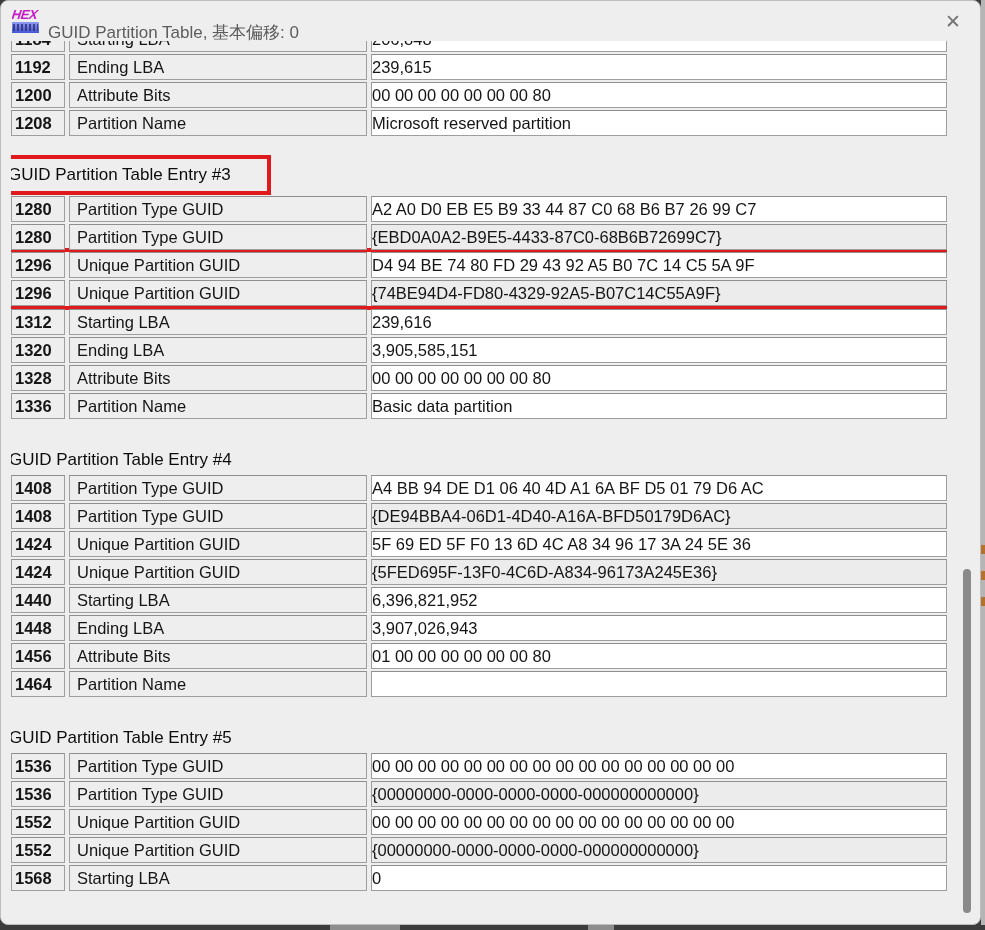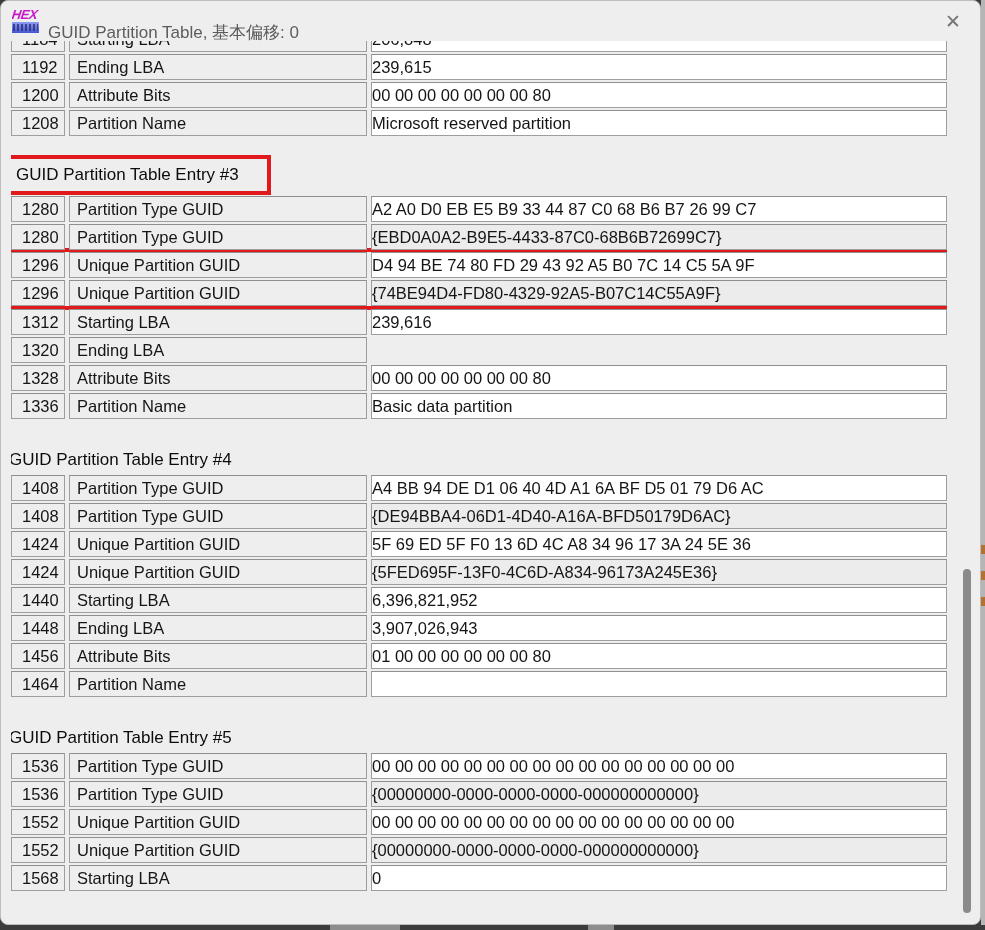--- a/index.html
+++ b/index.html
@@ -24,29 +24,29 @@
            background:repeating-linear-gradient(90deg,#2a2a66 0 2px,transparent 2px 4px);opacity:.75;}
   .title{position:absolute;left:47px;top:20px;font-size:17px;color:var(--title-color);white-space:nowrap;}
   .close-btn{position:absolute;right:12px;top:7px;width:30px;height:27px;text-align:center;
              font-size:19px;line-height:27px;color:#747474;cursor:pointer;border-radius:5px;}
   
   .content{position:absolute;left:10px;top:40px;width:936px;height:856px;overflow:hidden;
            font-size:16.5px;color:#151515;}
   .row{display:flex;height:26px;margin-bottom:2px;}
   .cell{box-sizing:border-box;border:1px solid #9e9e9e;border-top-color:#8f8f8f;
         display:flex;align-items:center;white-space:nowrap;overflow:hidden;}
-  .c-off{width:54px;flex:none;margin-right:4px;background:var(--win-bg);padding-left:10px;}
+  .c-off{width:54px;flex:none;margin-right:4px;background:var(--win-bg);padding-left:3px;font-weight:bold;}
   .c-name{width:298px;flex:none;margin-right:4px;background:var(--win-bg);padding-left:7px;}
   .c-val{flex:1;background:#ffffff;}
   .row.alt .c-val{background:var(--alt-bg);}
   .row.partial{margin-top:-15px;}
   .section-header{font-size:17px;height:26px;line-height:26px;margin:28px 0 2px -2px;
                   color:#0c0c0c;white-space:nowrap;}
   .section-header.boxed{box-sizing:border-box;width:269px;height:40px;line-height:31px;
-                  border:4px solid var(--red);margin:19px 0 1px -9px;padding-left:10px;}
+                  border:4px solid var(--red);margin:19px 0 1px -9px;padding-left:2px;}
   .hl-box{border:4px solid var(--red);margin:-4px -12px -1px -9px;padding:0 8px 0 5px;}
   .hl-box .row:last-child{margin-bottom:0;}
   
   .scroll-thumb{position:absolute;right:9px;top:568px;width:8px;height:344px;
                 background:#8a8a8a;border-radius:4px;cursor:pointer;}
 </style>
 </head>
 <body>
 
 <div class="edge-strip">
@@ -122,20 +122,21 @@
 </div>
   <div class="row">
     <div class="cell c-off">1312</div>
     <div class="cell c-name">Starting LBA</div>
     <div class="cell c-val">239,616</div>
   </div>
 
   <div class="row">
     <div class="cell c-off">1320</div>
     <div class="cell c-name">Ending LBA</div>
+    <div class="cell c-val">3,905,585,151</div>
   </div>
 
   <div class="row">
     <div class="cell c-off">1328</div>
     <div class="cell c-name">Attribute Bits</div>
     <div class="cell c-val">00 00 00 00 00 00 00 80</div>
   </div>
 
   <div class="row">
     <div class="cell c-off">1336</div>

